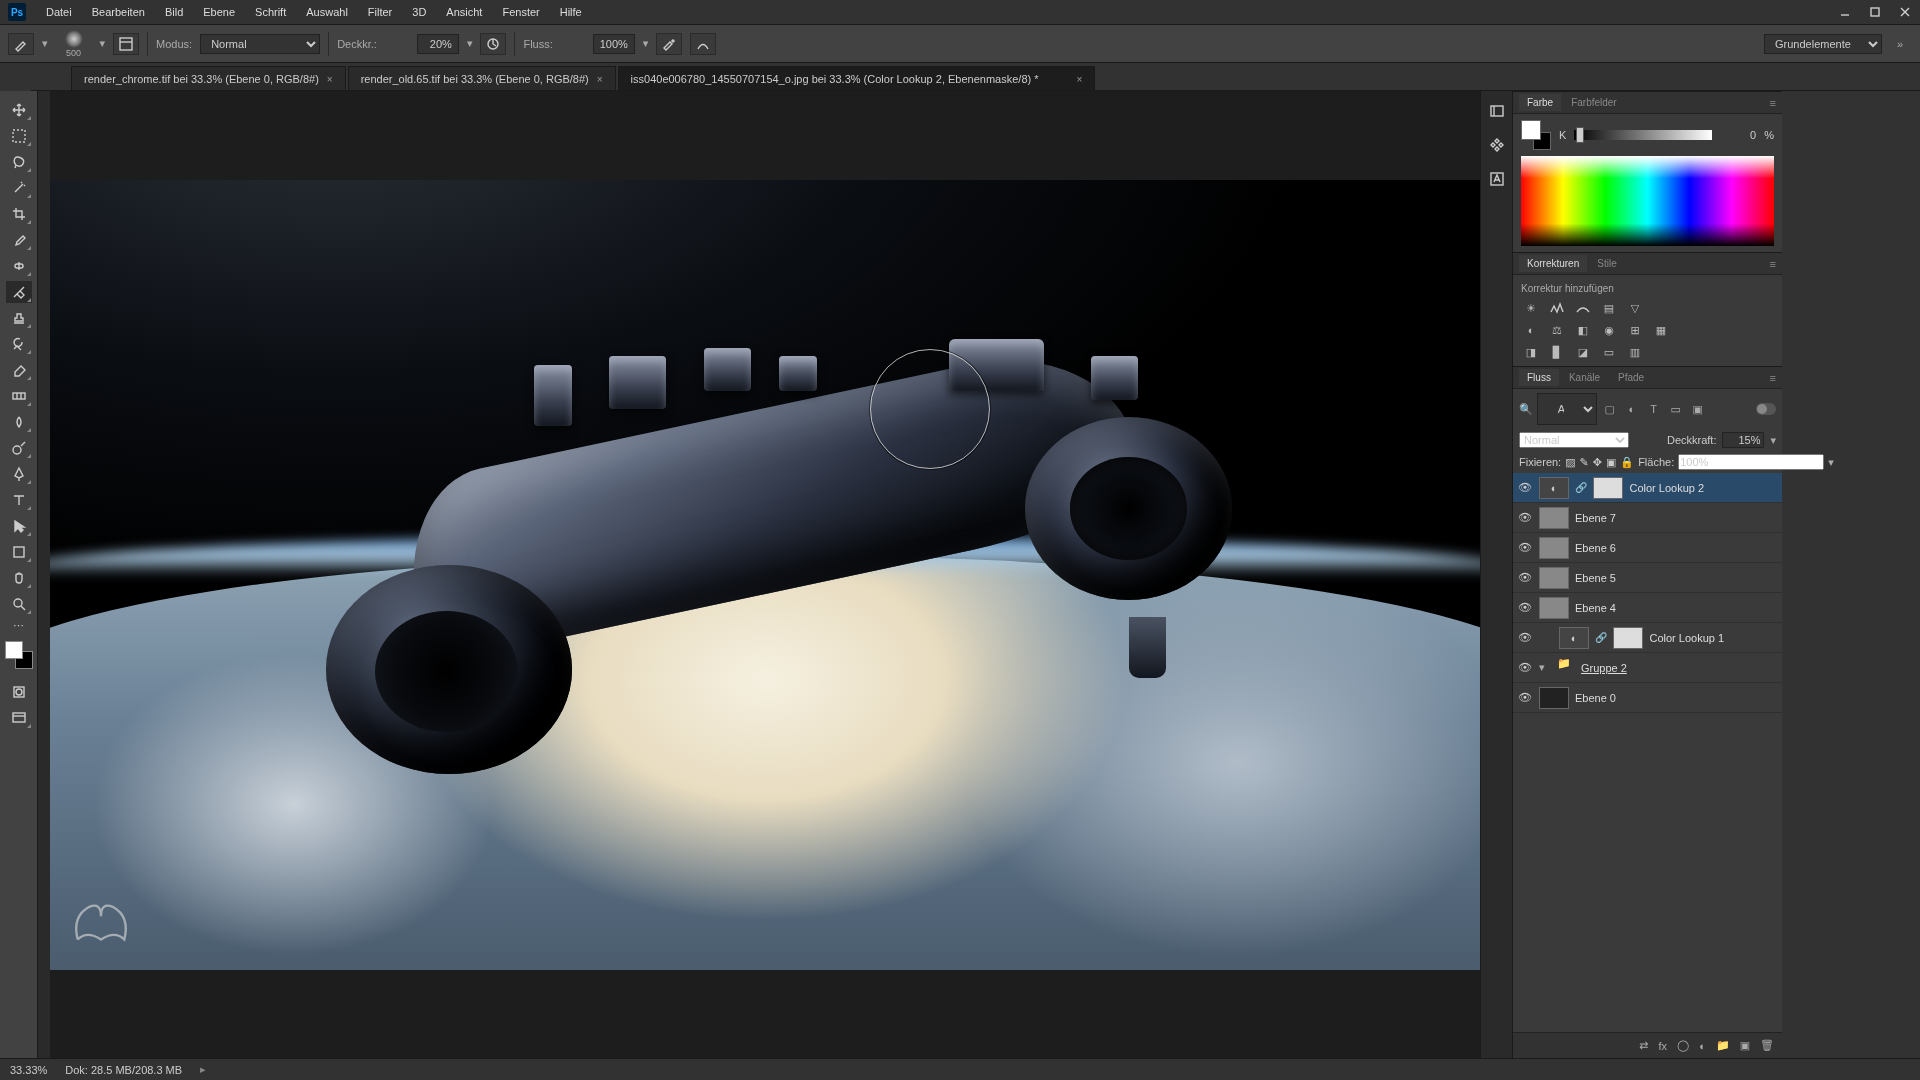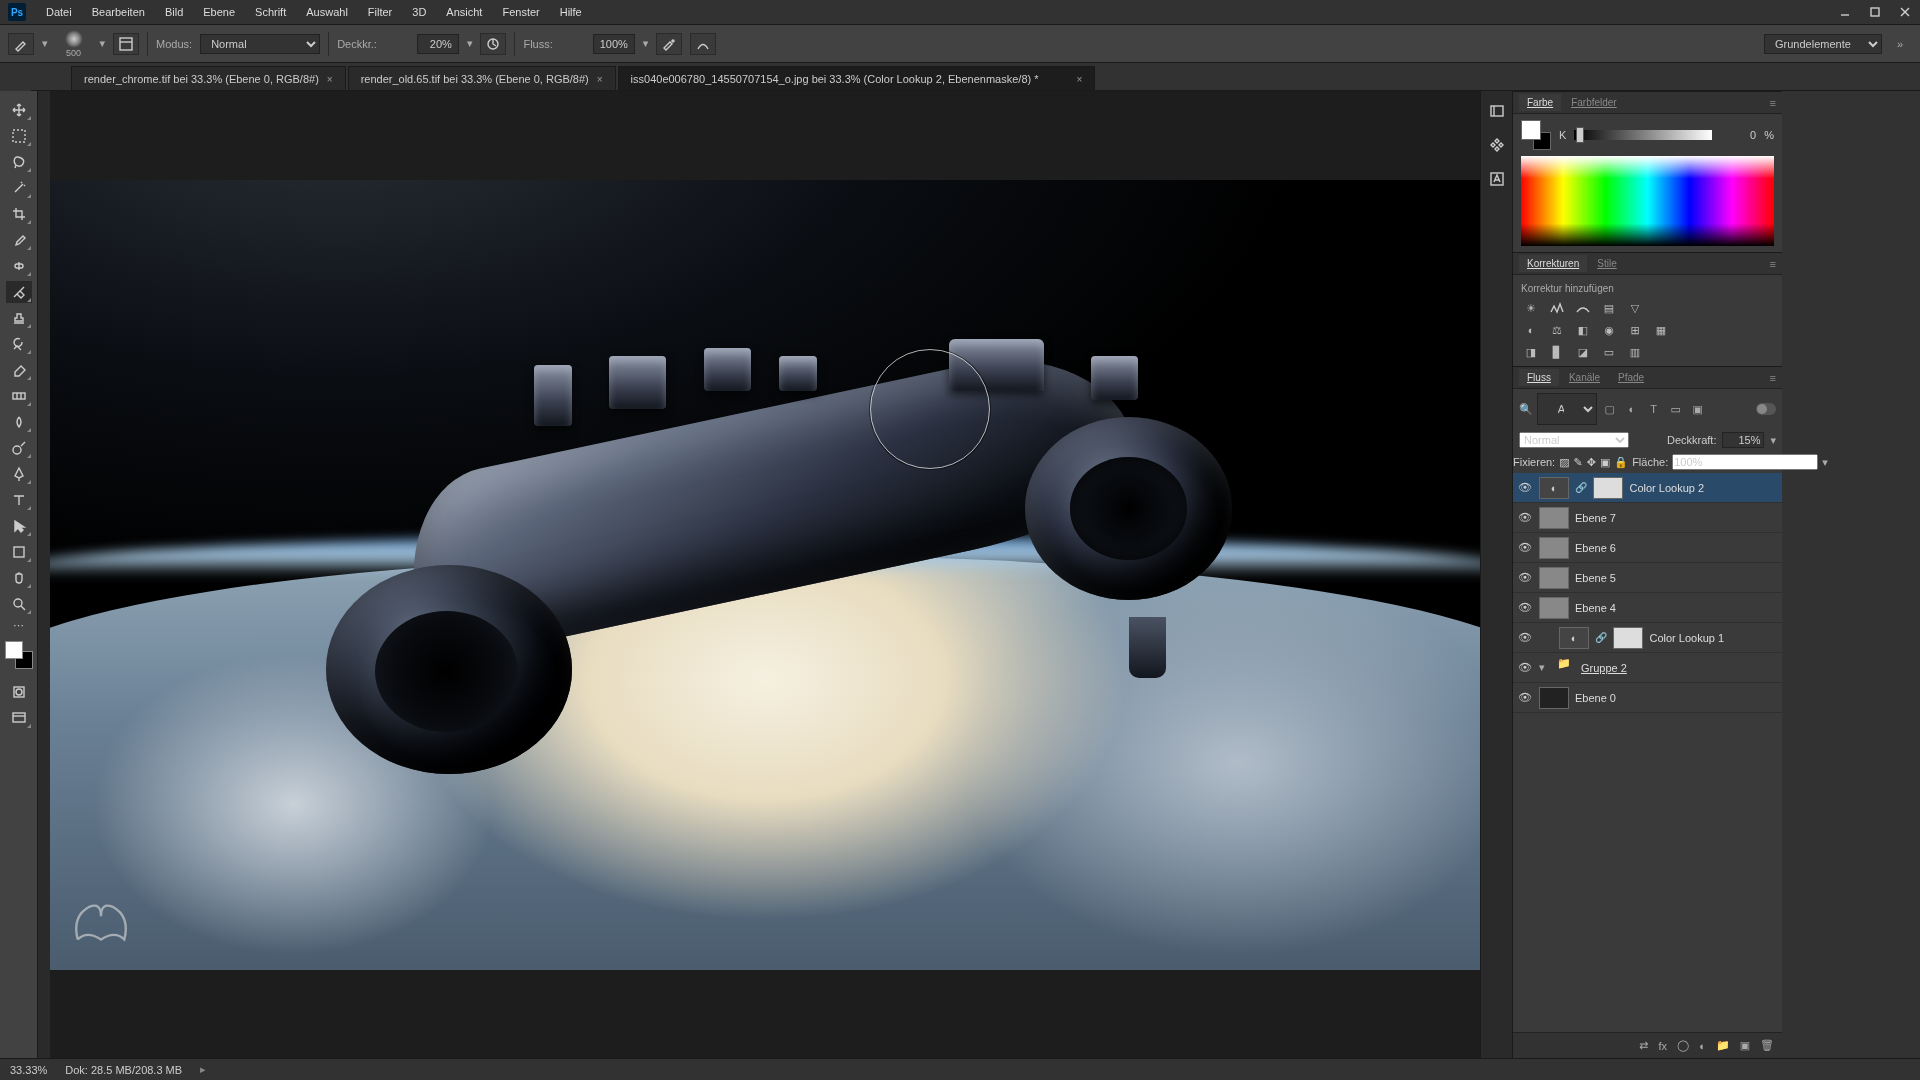--- a/index.html
+++ b/index.html
@@ -89,21 +89,21 @@
 .watermark { position:absolute; left:16px; bottom:16px; opacity:.6; }
 .watermark svg { width:70px; height:60px; }
 
 
 .rightcol { width:270px; background:#323232; display:flex; flex-direction:column; border-left:1px solid #1a1a1a; }
 .dockstrip { width:32px; background:#2a2a2a; display:flex; flex-direction:column; align-items:center; gap:14px; padding-top:10px; border-left:1px solid #1a1a1a; }
 .dockstrip .dicon { width:20px; height:20px; display:flex; align-items:center; justify-content:center; color:#aaa; }
 .rwrap { display:flex; flex:1; }
 .panel { border-top:1px solid #1a1a1a; }
 .panel-tabs { display:flex; background:#323232; height:22px; align-items:center; padding-left:6px; gap:2px; border-bottom:1px solid #222; }
-.ptab { padding:3px 8px; color:#888; font-size:10px;text-decoration:underline; }
+.ptab { padding:3px 8px; color:#888; font-size:10px; }
 .ptab.active { background:#3a3a3a; color:#ddd; }
 .panel-menu { margin-left:auto; padding:0 6px; color:#888; }
 .panel-body { padding:6px 8px; background:#3a3a3a; }
 
 .swatch-big { width:28px; height:28px; background:#fff; border:1px solid #666; }
 .color-row { display:flex; align-items:center; gap:8px; }
 .slider { flex:1; height:10px; background:linear-gradient(90deg,#000,#fff); position:relative; }
 .slider .thumb { position:absolute; left:2px; top:-3px; width:8px; height:16px; background:#ccc; border:1px solid #555; }
 .color-val { width:36px; text-align:right; }
 .spectrum { width:100%; height:90px; background:
@@ -116,21 +116,21 @@
 .adj-grid { display:flex; flex-wrap:wrap; gap:6px; }
 .adj-grid .aicon { width:20px; height:16px; display:flex; align-items:center; justify-content:center; color:#bbb; }
 
 
 .layer-panel { flex:1; display:flex; flex-direction:column; }
 .lp-controls { display:flex; align-items:center; gap:4px; padding:4px 6px; background:#3a3a3a; }
 .lp-controls select { background:#333; border:1px solid #222; color:#ccc; padding:1px 16px; height:32px; }
 .lp-controls .mini { width:18px; height:16px; display:flex; align-items:center; justify-content:center; color:#aaa; }
 .lp-row2 { display:flex; align-items:center; gap:6px; padding:3px 6px; background:#3a3a3a; font-size:10px; color:#aaa; }
 .lp-row2 input { width:42px; background:#333; border:1px solid #222; color:#ccc; padding:0 3px; height:16px; text-align:right; }
-.lp-lock { display:flex; align-items:center; gap:4px; padding:3px 0; background:#3a3a3a; font-size:10px; color:#aaa; }
+.lp-lock { display:flex; align-items:center; gap:4px; padding:3px 6px; background:#3a3a3a; font-size:10px; color:#aaa; }
 .lp-lock .lk { width:16px; height:14px; display:flex; align-items:center; justify-content:center; }
 
 .layer-list { flex:1; background:#3a3a3a; overflow:auto; }
 .layer { display:flex; align-items:center; height:30px; padding:2px 4px; gap:6px; border-bottom:1px solid #2f2f2f; }
 .layer.selected { background:#2a4a6a; }
 .layer .vis { width:16px; height:16px; display:flex; align-items:center; justify-content:center; color:#ccc; }
 .layer .thumb { width:30px; height:22px; border:1px solid #666; background:#888; flex-shrink:0;}
 .layer .thumb.mask { background:#ddd; }
 .layer .thumb.adj { background:#444; display:flex; align-items:center; justify-content:center; }
 .layer .indent { width:14px; }

